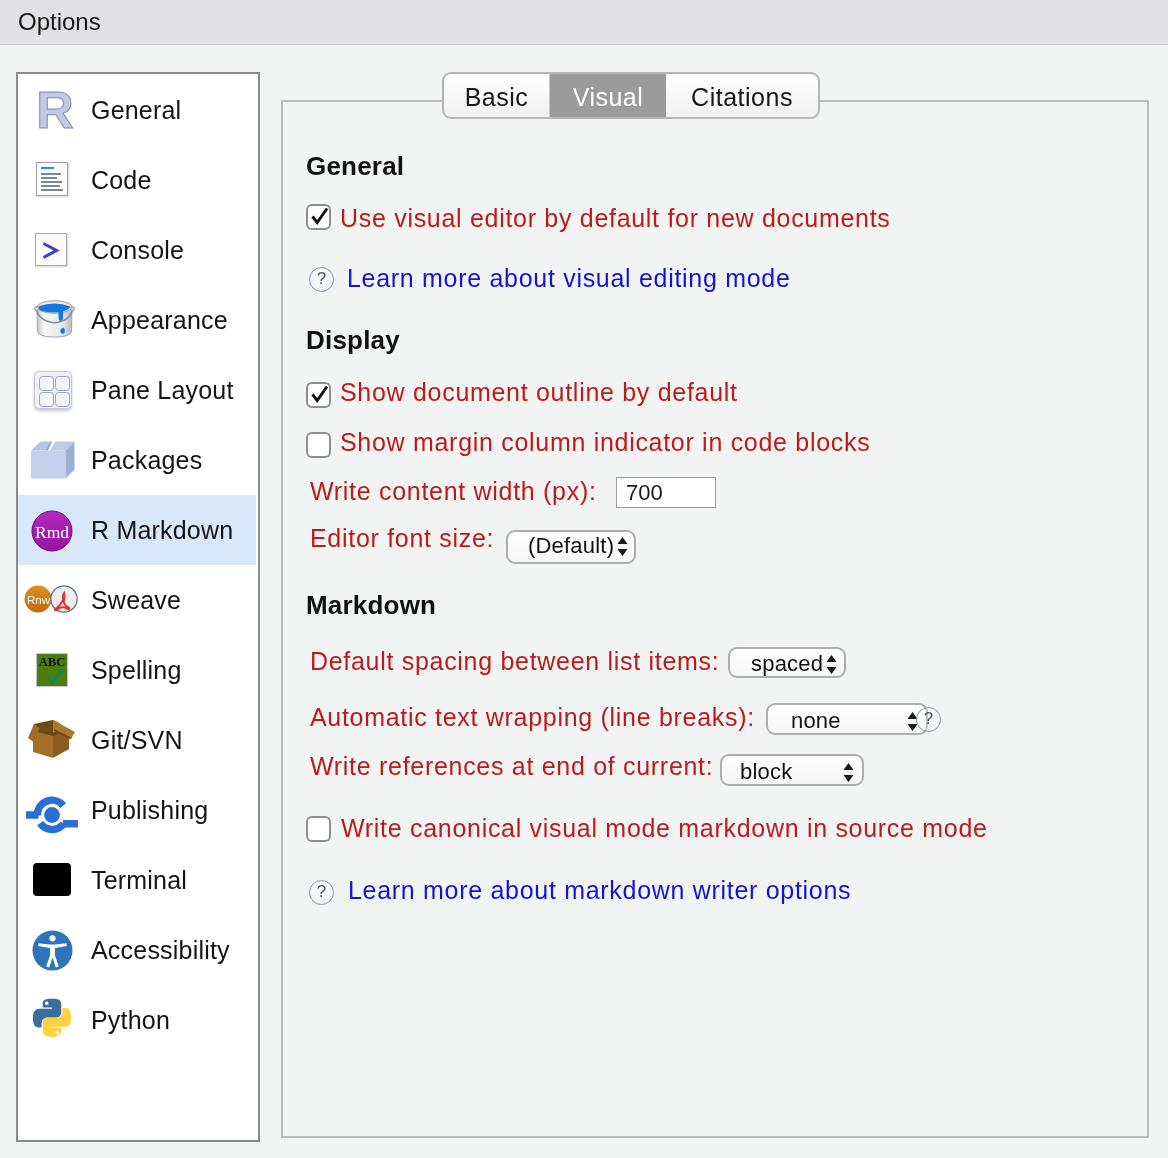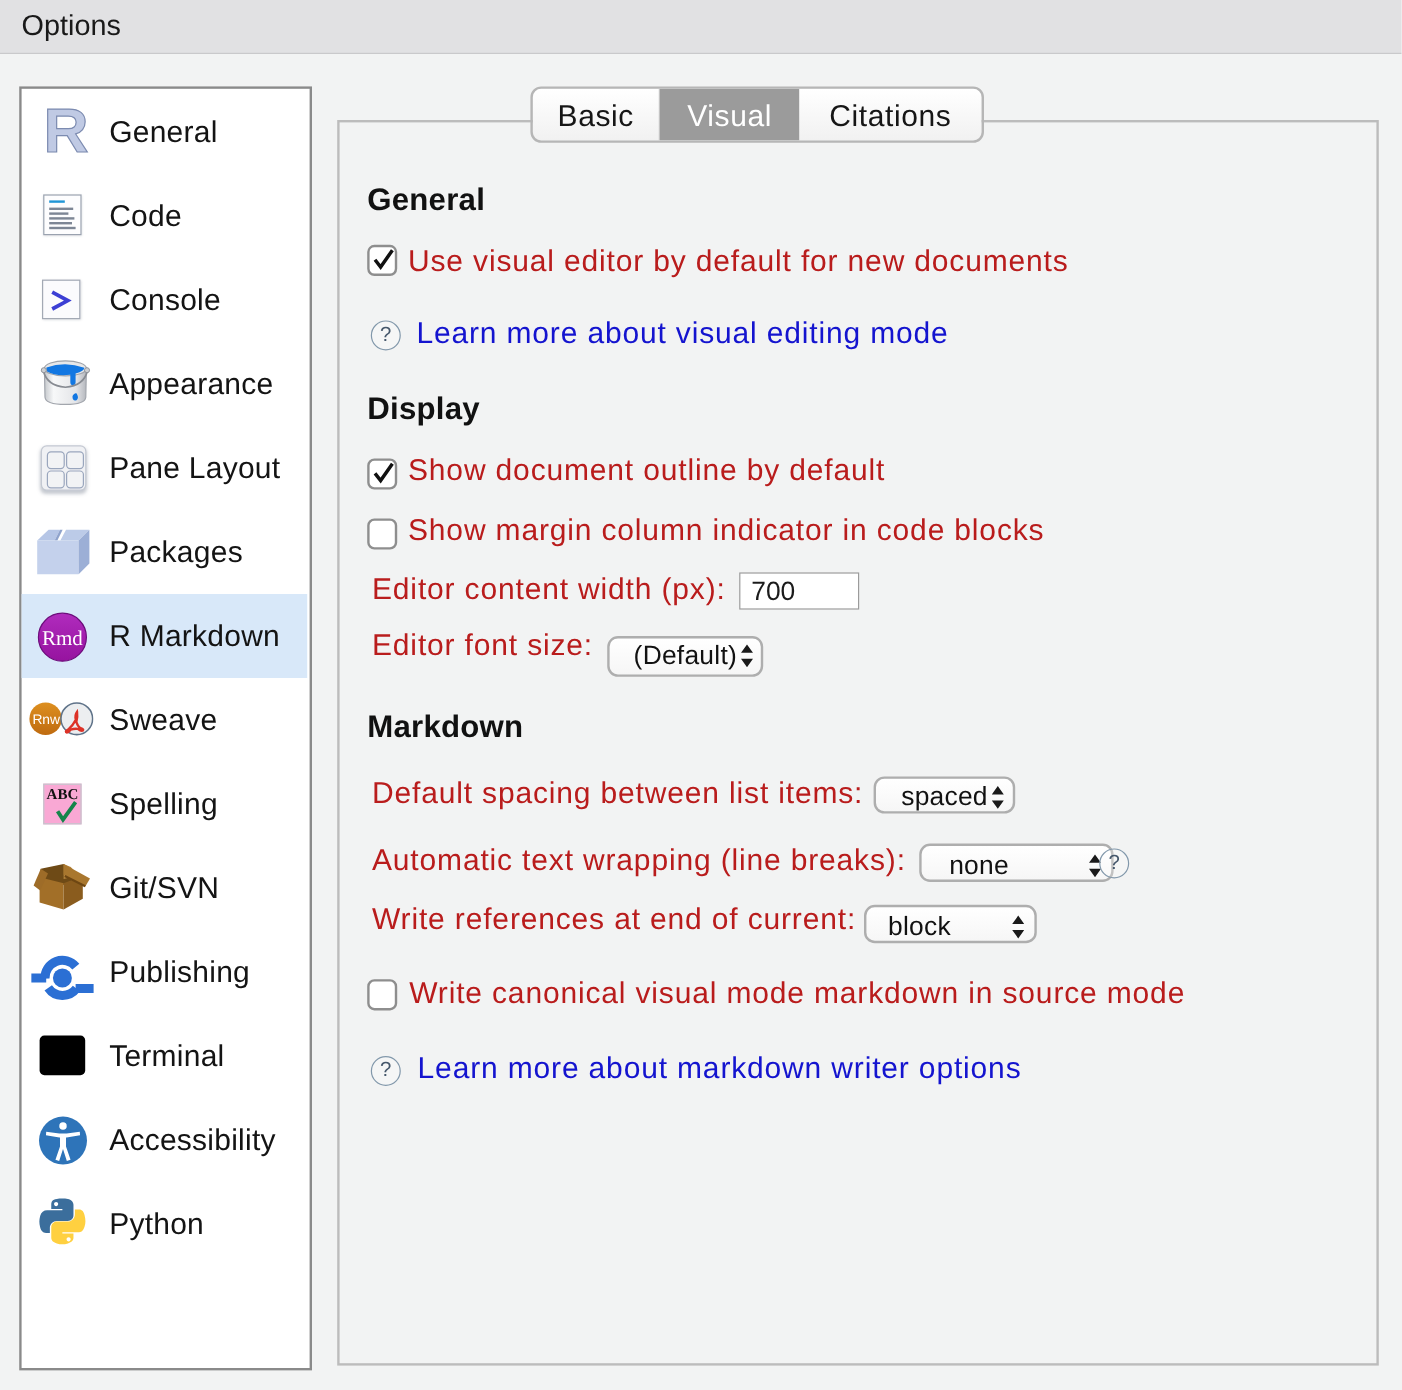--- a/index.html
+++ b/index.html
@@ -128,21 +128,21 @@
       </linearGradient>
         </defs>
       <circle cx="14" cy="15" r="13.5" fill="url(#swg)"></circle>
       <text x="3" y="19.5" font-family="Liberation Sans, sans-serif" font-size="11.5" fill="#ffffff">Rnw</text>
       <circle cx="40" cy="15" r="13.2" fill="#eceef0" stroke="#5f7389" stroke-width="1.3"></circle>
       <path d="M40.2,9.2 q-2.1,2.9 -0.9,6.4 q-2.5,5 -6.3,8.2 q-2.6,1.3 -1.9,2.3 q1.2,1 3.7,-2 q3.1,-1.1 6,-0.7 q2.8,2.2 4.3,1.4 q1,-1.1 -2.5,-2.3 q-2.1,-2.1 -3,-4.8 q1.2,-4.6 0.6,-8.5 Z" fill="none" stroke="#dd3227" stroke-width="2"></path>
     </svg>
   </div>
   <div class="sbitem" style="top:561px;">
       <div class="sblabel">Spelling</div>
-    <div style="position:absolute;left:18px;top:18px;width:32px;height:34px;background:#f9a8d4;border:1px solid #c3c6cc;box-sizing:border-box;">
+    <div style="position:absolute;left:18px;top:18px;width:32px;height:34px;background:#4d7c0f;border:1px solid #c3c6cc;box-sizing:border-box;">
       <div style="position:absolute;left:0;top:1px;width:30px;text-align:center;font-family:'Liberation Serif',serif;font-weight:bold;font-size:12.5px;color:#111;">ABC</div>
       <svg style="position:absolute;left:8px;top:13px;" width="22" height="20" viewBox="0 0 22 20">
           <path d="M3,9 L7.5,16 L18,1.5" fill="none" stroke="#15854a" stroke-width="3.2"></path>
         </svg>
     </div>
   </div>
   <div class="sbitem" style="top:631px;">
       <div class="sblabel">Git/SVN</div>
     <svg style="position:absolute;left:9px;top:11px;" width="50" height="44" viewBox="0 0 50 44">
       <polygon points="7,8 26,4 40,14 26,21.5 5.5,16.5" fill="#6e4a16"></polygon>
@@ -205,21 +205,21 @@
 <div class="abs link" style="left:347px;top:265.8px;">Learn more about visual editing mode</div>
 
 <div class="abs h" style="left:306px;top:327px;">Display</div>
 <div class="abs cb" style="left:306px;top:382px;"></div>
 <svg class="abs" style="left:306px;top:381px;" width="27" height="27" viewBox="0 0 27 27">
   <path d="M6.5 13.5 L11.2 19.5 L21 5.5" fill="none" stroke="#111" stroke-width="2.9"></path>
 </svg>
 <div class="abs t" style="left:340px;top:380.3px;">Show document outline by default</div>
 <div class="abs cb" style="left:306px;top:432px;"></div>
 <div class="abs t" style="left:340px;top:430.3px;">Show margin column indicator in code blocks</div>
-<div class="abs t" style="left:310px;top:479.4px;">Editor content width (px):</div>
+<div class="abs t" style="left:310px;top:479.4px;">Write content width (px):</div>
 <div class="abs inp" style="left:616px;top:477px;width:100px;height:31px;">700</div>
 <div class="abs t" style="left:310px;top:526.4px;">Editor font size:</div>
 <div class="abs dd" style="left:506px;top:530px;width:130px;height:34px;">
   <span class="v" style="left:20px;top:1px;">(Default)</span>
   <svg style="position:absolute;right:5px;top:3px;" width="13" height="23" viewBox="0 0 13 23">
     <path d="M1.5 9 L6.5 2 L11.5 9 Z M1.5 14 L6.5 21 L11.5 14 Z" fill="#1a1a1a"></path>
   </svg>
 </div>
 
 <div class="abs h" style="left:306px;top:592px;">Markdown</div>

